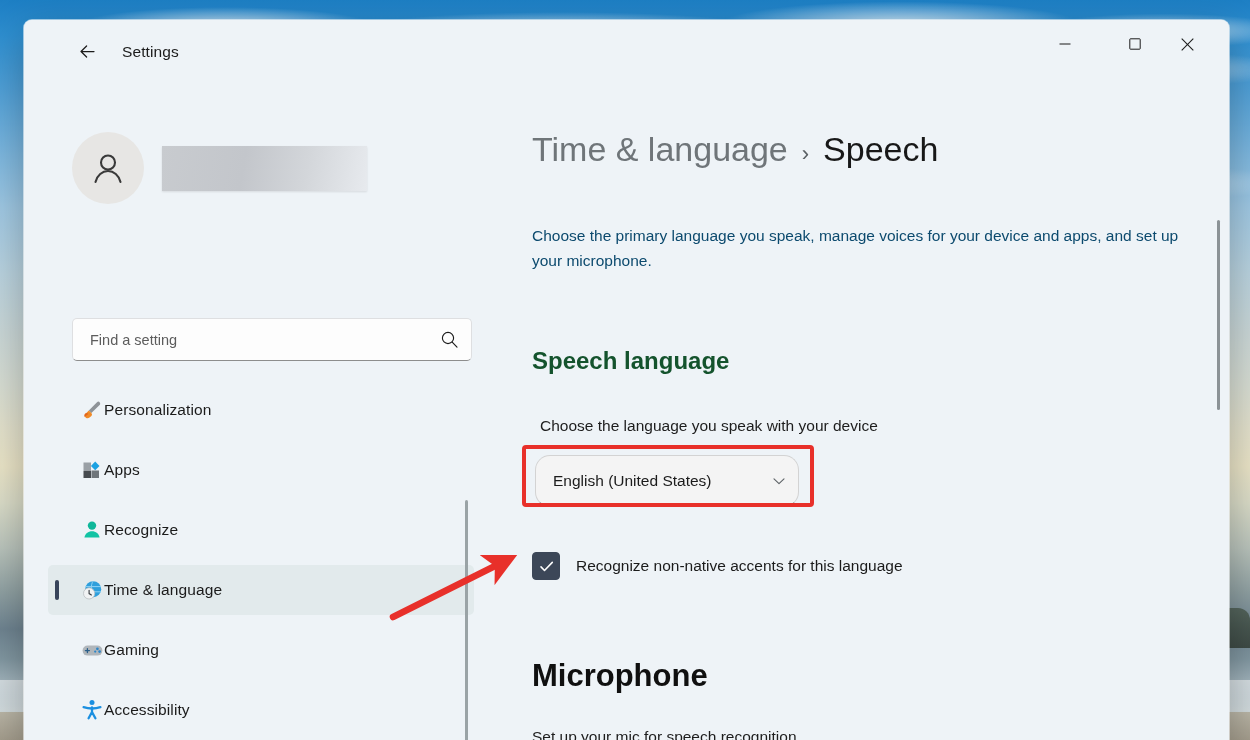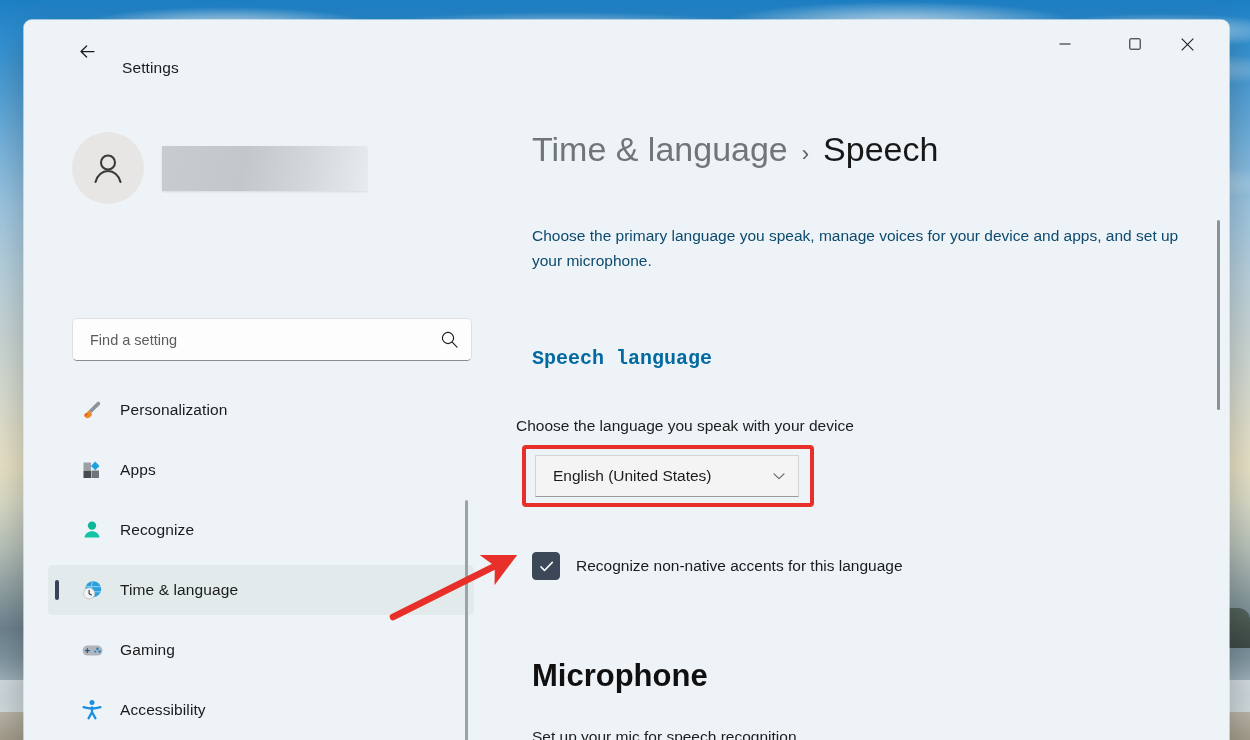--- a/index.html
+++ b/index.html
@@ -78,21 +78,21 @@
     height: 60px;
     background: #eef3f7;
   }
   #back-button {
     position: absolute; left: 48px; top: 16px;
     width: 30px; height: 30px;
     display: flex; align-items: center; justify-content: center;
     border-radius: 5px; cursor: pointer;
   }
   #app-title {
-    position: absolute; left: 98px; top: 48px;
+    position: absolute; left: 98px; top: 32px;
     transform: translateY(-50%);
     font-size: 15.5px; color: #1b1b1b;
     letter-spacing: .1px;
   }
   .wincontrol {
     position: absolute; top: 0; width: 47px; height: 48px;
     display: flex; align-items: center; justify-content: center;
     cursor: pointer;
   }
   #btn-minimize { right: 141px; }
@@ -139,21 +139,21 @@
   #search-input::placeholder { color: #5c5c5c; }
 
   #nav-list {
     position: absolute; left: 24px; top: 305px;
     width: 426px;
   }
   .nav-item {
     position: relative;
     height: 50px;
     display: flex; align-items: center;
-    gap: 16px;
+    gap: 0;
     padding-left: 32px;
     border-radius: 5px;
     cursor: pointer;
     margin-bottom: 10px;
   }
   .nav-item.selected { background: #e2eaec; }
   .nav-item.selected::before {
     content: "";
     position: absolute; left: 7px; top: 50%;
     transform: translateY(-50%);
@@ -195,34 +195,34 @@
   #crumb-current { color: #181818; font-weight: 400; }
 
   #page-description {
     position: absolute; left: 28px; top: 143px;
     width: 680px;
     font-size: 15.5px; line-height: 1.62; color: #0c4a6e;
   }
 
   #section-speech-language-title {
     position: absolute; left: 28px; top: 267px;
-    font-size: 20px; font-weight: 600; color: #0369a1; font-family: Liberation Mono, monospace;
+    font-size: 24px; font-weight: 600; color: #14532d;
   }
   #speech-language-caption {
-    position: absolute; left: 12px; top: 337px;
+    position: absolute; left: 36px; top: 337px;
     font-size: 15.5px; color: #1d1d1d;
   }
 
   #language-dropdown {
     position: absolute; left: 31px; top: 375px;
-    width: 264px; height: 42px;
+    width: 264px; height: 52px;
     background: #f4f4f4;
     border: 1px solid #d3d3d3;
     border-bottom-color: #9a9a9a;
-    border-radius: 1px;
+    border-radius: 15px;
     display: flex; align-items: center;
     padding: 0 12px 0 17px;
     cursor: pointer;
   }
   #language-value {
     flex: 1; font-size: 15.5px; color: #1b1b1b;
   }
 
   #dropdown-highlight {
     position: absolute; left: 18px; top: 365px;

